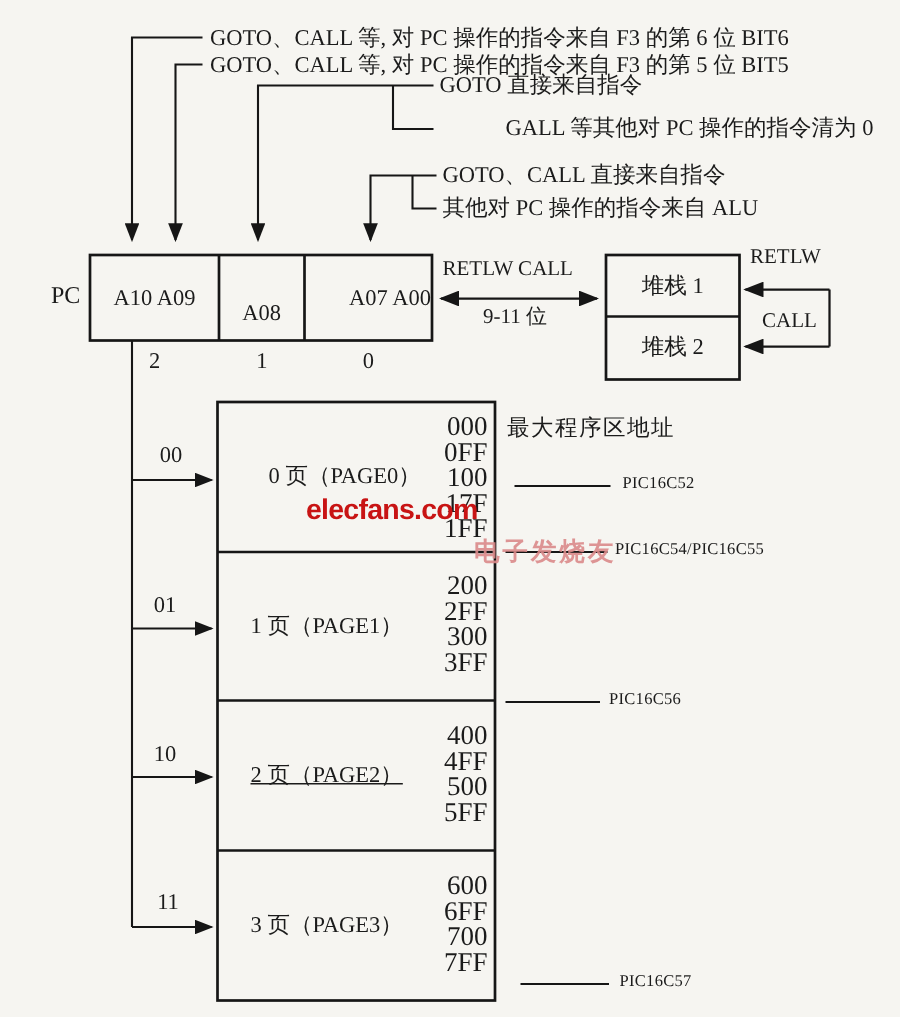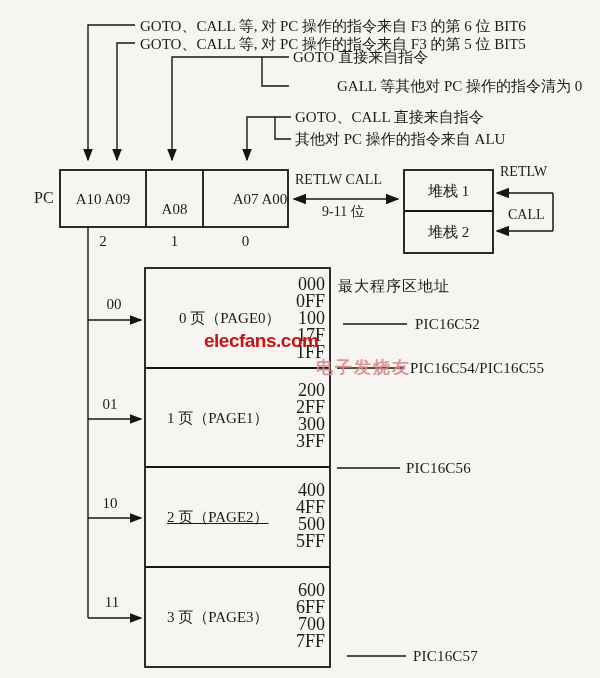--- a/index.html
+++ b/index.html
@@ -7,21 +7,21 @@
   .stage{
     position:relative;width:600px;height:678px;background:#f6f5f1;
     overflow:hidden;color:#1b1b1b;
   }
   .stage svg{position:absolute;left:0;top:0;}
   .t{position:absolute;white-space:nowrap;font-size:15px;line-height:1.1;color:#1b1b1b;}
   .sm{font-size:14px;}
   .ctr{text-align:center;}
   .cell-label{font-size:15px;}
   .addr-block{position:absolute;left:250px;width:75px;text-align:right;font-size:18px;line-height:17px;}
-  .chip{font-size:15px;letter-spacing:.2px;}
+  .chip{font-size:11px;letter-spacing:.2px;}
   .wm-en{position:absolute;font-family:"Liberation Sans","DejaVu Sans",sans-serif;
          font-weight:bold;font-size:19px;color:#c81414;letter-spacing:-.5px;}
   .wm-cn{position:absolute;font-size:17px;color:#db8a8a;letter-spacing:2px;font-weight:bold;opacity:.9;}
 </style>
 </head>
 <body>
 
 <div class="stage">
 
   <svg width="600" height="678" viewBox="0 0 600 678">

